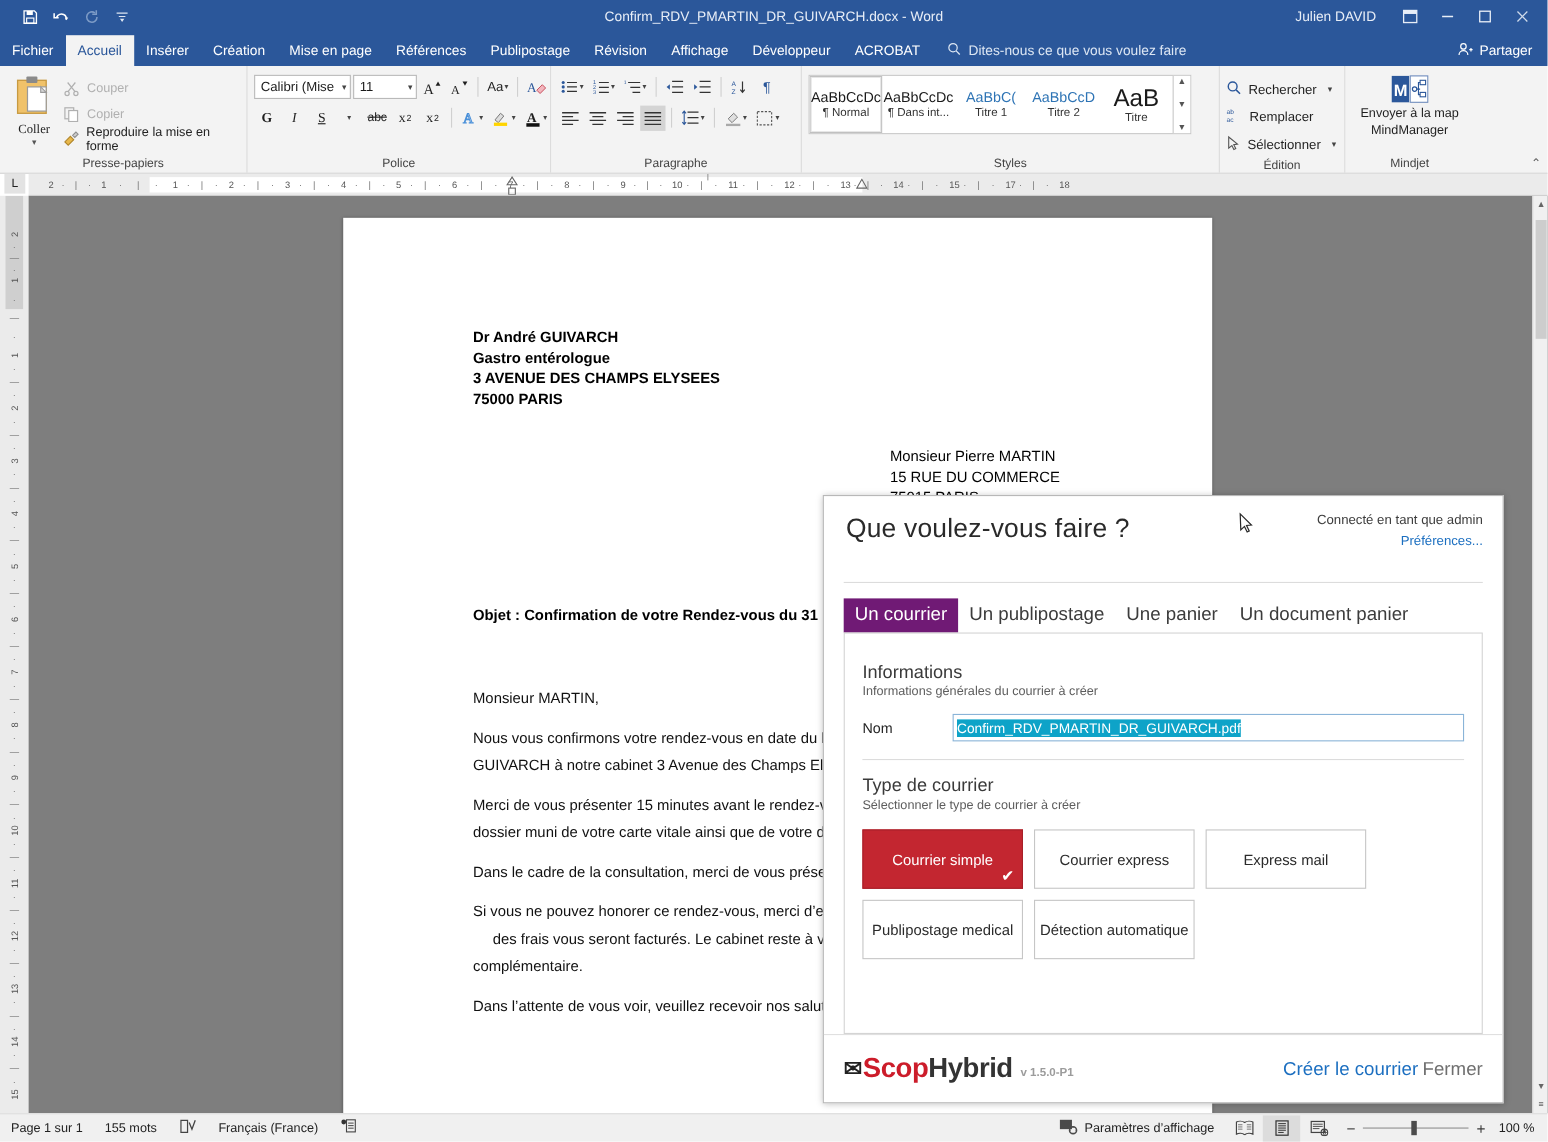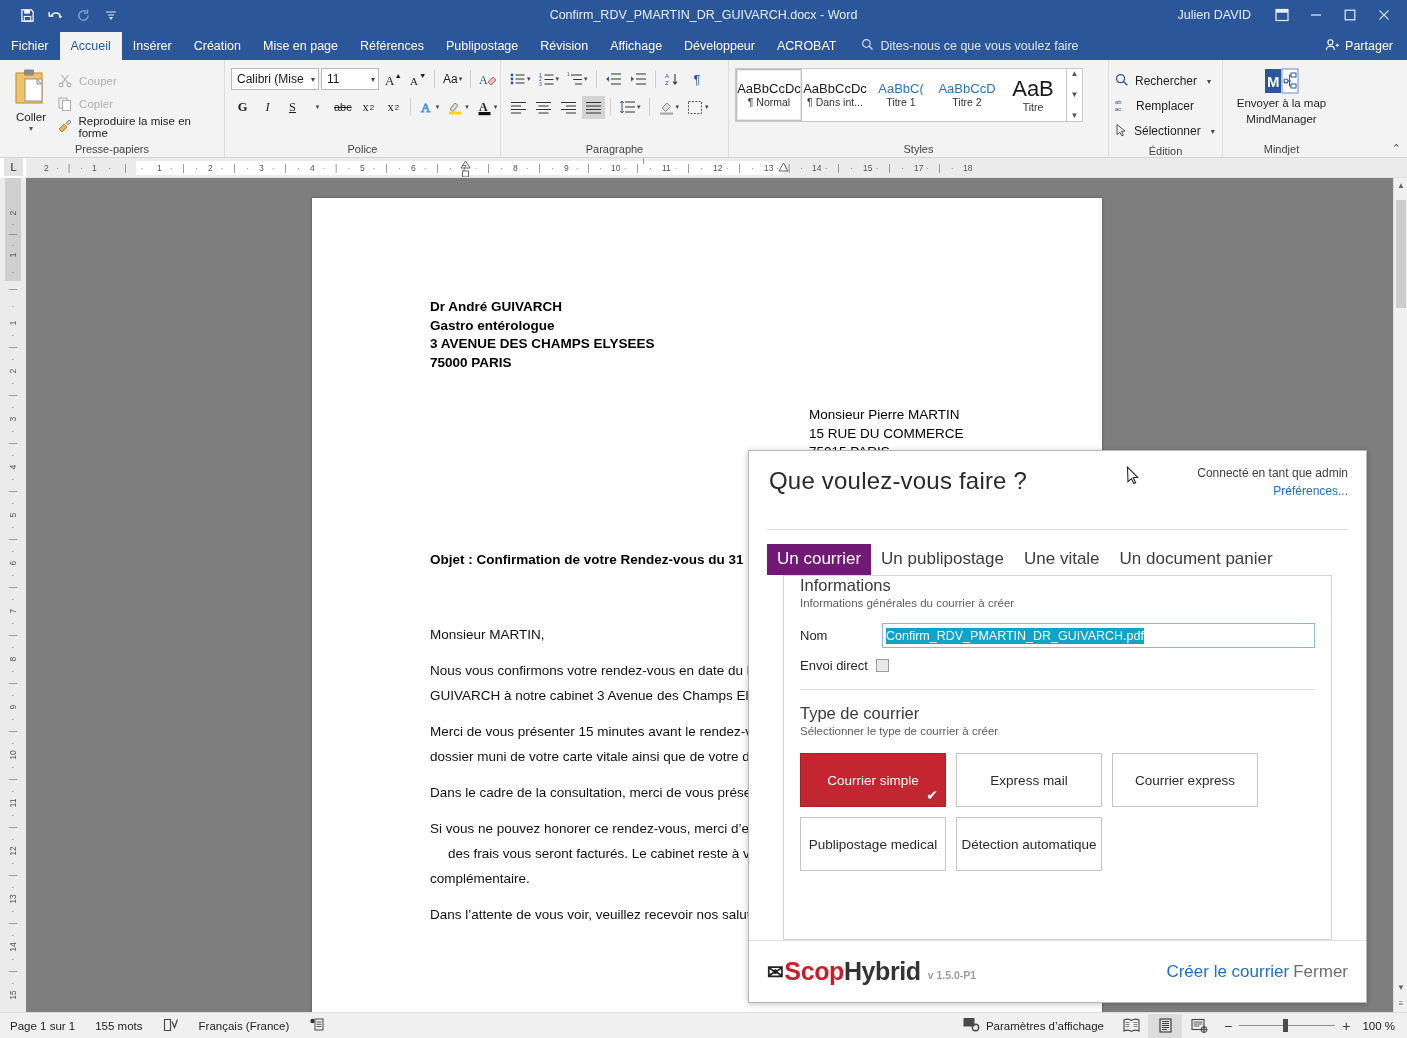--- a/index.html
+++ b/index.html
@@ -68,21 +68,21 @@
   .rgroup-label {
     height: 16px; font-size: 11px; color: #444; text-align: center; line-height: 16px;
     position: relative;
   }
 
   
   .paste-btn {
     width: 52px; display: flex; flex-direction: column; align-items: center; gap: 1px;
     padding-top: 4px;
   }
-  .paste-label { font-size: 11.5px; color: #222; }
+  .paste-label { font-size: 11.5px; color: #222; font-family: Liberation Serif, serif; }
   .paste-caret { font-size: 8px; color: #555; }
   .clip-list { display: flex; flex-direction: column; gap: 2px; padding-top: 6px; }
   .clip-item { display: flex; align-items: center; gap: 6px; font-size: 11.5px; color: #b0b0b0; height: 21px; }
   .clip-item.enabled { color: #222; }
   .clip-ico { width: 17px; height: 17px; display:flex; align-items:center; justify-content:center; }
 
   
   .font-rows { display: flex; flex-direction: column; gap: 4px; padding-top: 3px; }
   .frow { display: flex; align-items: center; gap: 2px; height: 24px; }
   .combo {
@@ -180,22 +180,22 @@
   .modal-conn { position: absolute; right: 18px; top: 12px; text-align: right; }
   .conn-txt { font-size: 12px; color: #3d3d3d; }
   .pref-link { font-size: 12px; color: #1c6fc0; display: block; margin-top: 3px; }
   .modal-divider { height: 1px; background: #dcdcdc; margin: 0 18px; }
 
   .tabs-row { display: flex; align-items: flex-end; padding: 14px 18px 0 18px; gap: 0; }
   .mtab { font-size: 17px; color: #3c3c3c; padding: 5px 10px 6px 10px; white-space: nowrap; }
   .mtab.active { background: #701a75; color: #fff; }
 
   .tab-panel {
-    margin: 0 34px; border: 1px solid #d4d4d4; border-top: 1px solid #d4d4d4;
-    flex: 1; padding: 0 16px 0 16px; position: relative;
+    margin: 0 18px; border: 1px solid #d4d4d4; border-top: 1px solid #d4d4d4;
+    flex: 1; padding: 26px 16px 0 16px; position: relative;
   }
   .section-title { font-size: 16.5px; color: #3a3a3a; }
   .section-sub { font-size: 11.5px; color: #5d5d5d; margin-top: 2px; }
   .field-row { display: flex; align-items: center; margin-top: 14px; }
   .field-label { font-size: 13px; color: #262626; width: 82px; }
   .text-input {
     flex: 1; height: 25px; border: 1px solid #8ab4d8; background: #fff;
     display: flex; align-items: center; padding: 0 3px;
   }
   .sel-text {
@@ -874,57 +874,53 @@
       <div class="modal-conn">
         <span class="conn-txt">Connecté en tant que admin</span>
         <span class="pref-link">Préférences...</span>
       </div>
     </div>
     <div class="modal-divider"></div>
 
     <div class="tabs-row">
       <div class="mtab active">Un courrier</div>
       <div class="mtab">Un publipostage</div>
-      <div class="mtab">Une vitale</div>
+      <div class="mtab">Une panier</div>
       <div class="mtab">Un document panier</div>
     </div>
 
     <div class="tab-panel">
       <div class="section-title">Informations</div>
       <div class="section-sub">Informations générales du courrier à créer</div>
 
       <div class="field-row">
         <span class="field-label">Nom</span>
         <div class="text-input" placeholder="Nom du courrier">
           <span class="sel-text">Confirm_RDV_PMARTIN_DR_GUIVARCH.pdf</span>
         </div>
       </div>
 
-      <div class="cb-row">
-        <span class="cb-label">Envoi direct</span>
-        <span class="checkbox"></span>
-      </div>
 
       <div class="hr-soft"></div>
 
       <div style="margin-top:14px">
         <div class="section-title">Type de courrier</div>
         <div class="section-sub">Sélectionner le type de courrier à créer</div>
       </div>
 
       <div class="types-grid">
         <div class="type-card sel">
           <span>Courrier simple</span>
           <span class="check">✔</span>
         </div>
         <div class="type-card">
+          <span>Courrier express</span>
+        </div>
+        <div class="type-card">
           <span>Express mail</span>
-        </div>
-        <div class="type-card">
-          <span>Courrier express</span>
         </div>
         <div class="type-card">
           <span>Publipostage medical</span>
         </div>
         <div class="type-card">
           <span>Détection automatique</span>
         </div>
       </div>
     </div>
 

